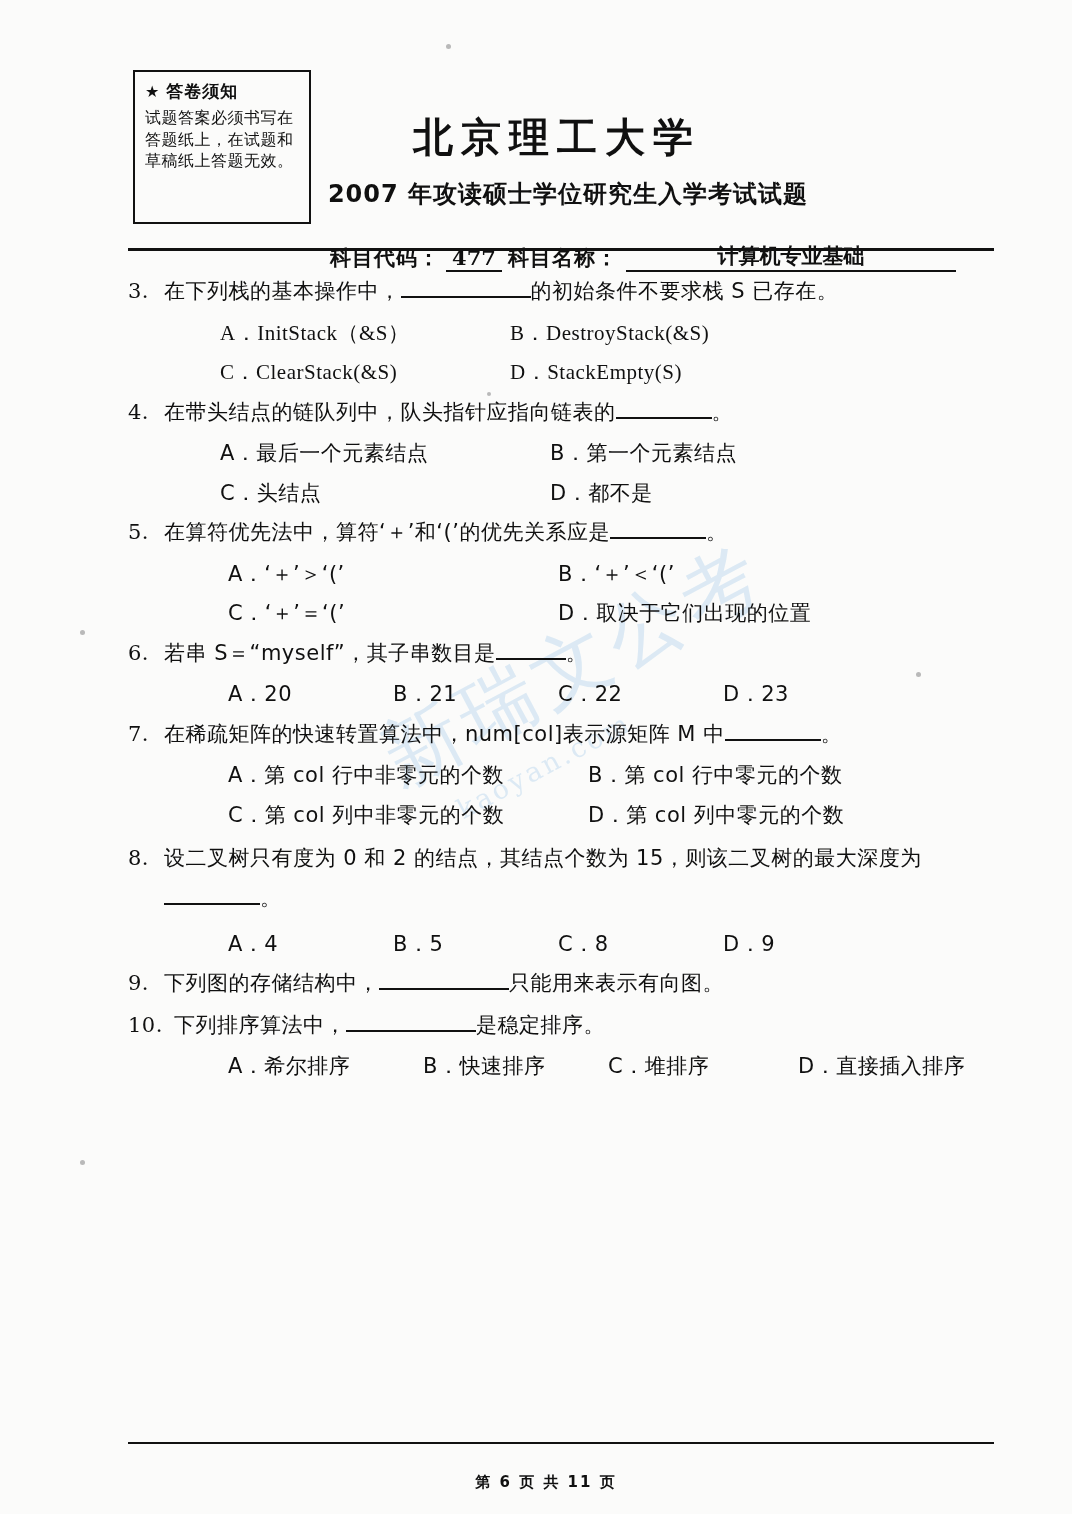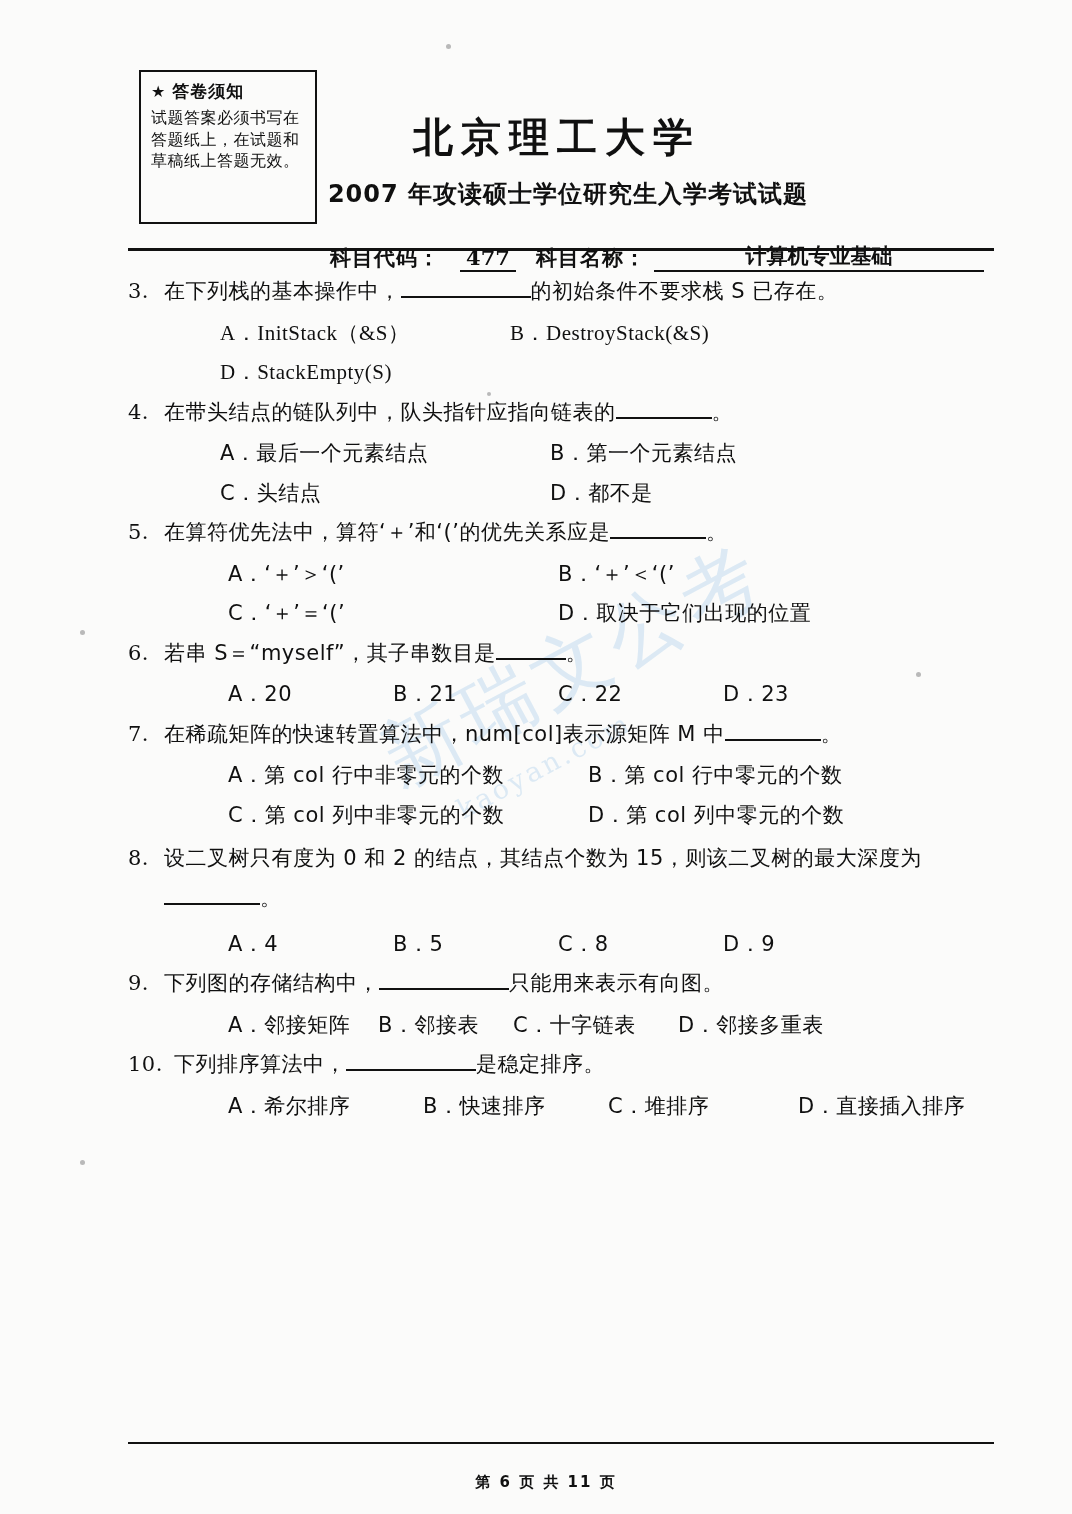--- a/index.html
+++ b/index.html
@@ -59,21 +59,20 @@
   .notice-box {
     position: absolute;
     left: 133px;
     top: 20px;
     width: 178px;
     height: 154px;
     border: 2px solid #111;
     box-sizing: border-box;
     padding: 8px 10px 0 10px;
     font-family: "DejaVu Sans", "Liberation Sans", sans-serif;
-    margin-left: 6px;
   }
   .notice-title {
     font-size: 17px;
     font-weight: 700;
     letter-spacing: 1px;
     margin-bottom: 4px;
     white-space: nowrap;
   }
   .notice-star { font-size: 16px; margin-right: 6px; }
   .notice-body {
@@ -112,21 +111,21 @@
     display: flex;
     align-items: flex-end;
     white-space: nowrap;
   }
   .subject-line .lbl { letter-spacing: 1px; }
   .subject-code {
     display: inline-block;
     min-width: 56px;
     text-align: center;
     border-bottom: 2px solid #111;
-    margin: 0 20px;
+    margin: 0 6px;
     font-family: "DejaVu Serif", "Liberation Serif", serif;
   }
   .subject-name {
     display: inline-block;
     min-width: 330px;
     text-align: center;
     border-bottom: 2px solid #111;
     margin-left: 8px;
     font-weight: 700;
   }
@@ -273,20 +272,21 @@
     <div class="q">
       <div class="q-stem">
         <span class="q-num">3.</span>
         <span class="q-text"><span>在下列栈的基本操作中，</span><span class="blank b-lg"></span><span>的初始条件不要求栈 S 已存在。</span></span>
       </div>
       <div class="opts c-2a mono">
         <span class="opt">A．InitStack（&amp;S）</span>
         <span class="opt">B．DestroyStack(&amp;S)</span>
       </div>
       <div class="opts c-2a mono">
+        <span class="opt">C．ClearStack(&amp;S)</span>
         <span class="opt">D．StackEmpty(S)</span>
       </div>
     </div>
 
     <div class="q">
       <div class="q-stem">
         <span class="q-num">4.</span>
         <span class="q-text"><span>在带头结点的链队列中，队头指针应指向链表的</span><span class="blank b-md"></span><span>。</span></span>
       </div>
       <div class="opts c-2b">
@@ -353,26 +353,20 @@
         <span class="opt">C．8</span>
         <span class="opt">D．9</span>
       </div>
     </div>
 
     <div class="q">
       <div class="q-stem">
         <span class="q-num">9.</span>
         <span class="q-text"><span>下列图的存储结构中，</span><span class="blank b-lg"></span><span>只能用来表示有向图。</span></span>
       </div>
-      <div class="opts c-nested indent-more">
-        <span class="opt">A．邻接矩阵</span>
-        <span class="opt">B．邻接表</span>
-        <span class="opt">C．十字链表</span>
-        <span class="opt">D．邻接多重表</span>
-      </div>
     </div>
 
     <div class="q">
       <div class="q-stem">
         <span class="q-num wide">10.</span>
         <span class="q-text"><span>下列排序算法中，</span><span class="blank b-lg"></span><span>是稳定排序。</span></span>
       </div>
       <div class="opts c-4s indent-more">
         <span class="opt">A．希尔排序</span>
         <span class="opt">B．快速排序</span>

